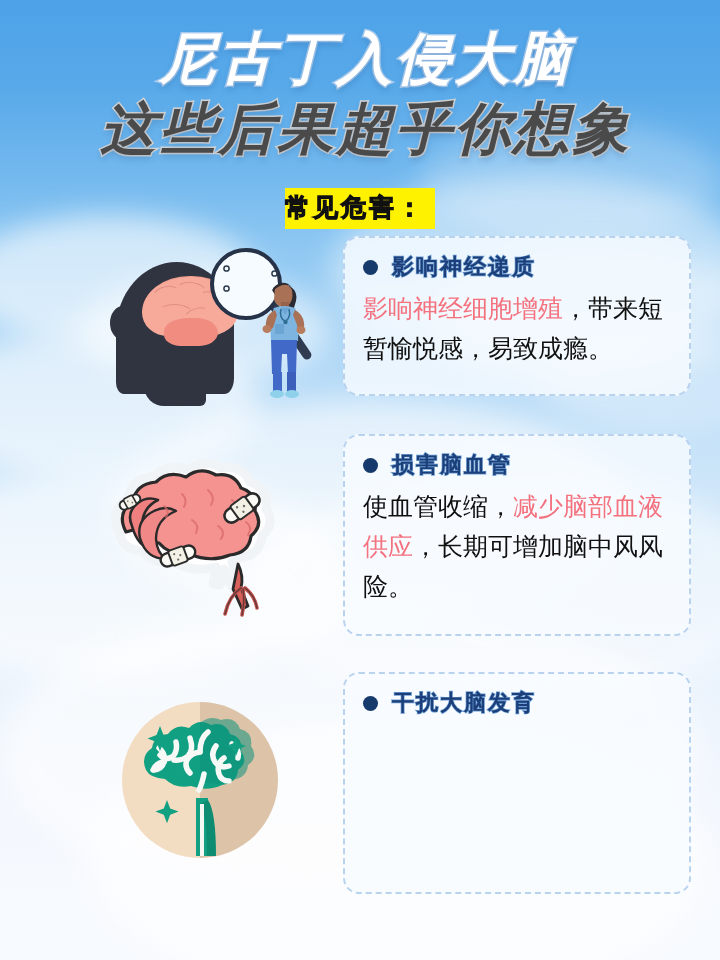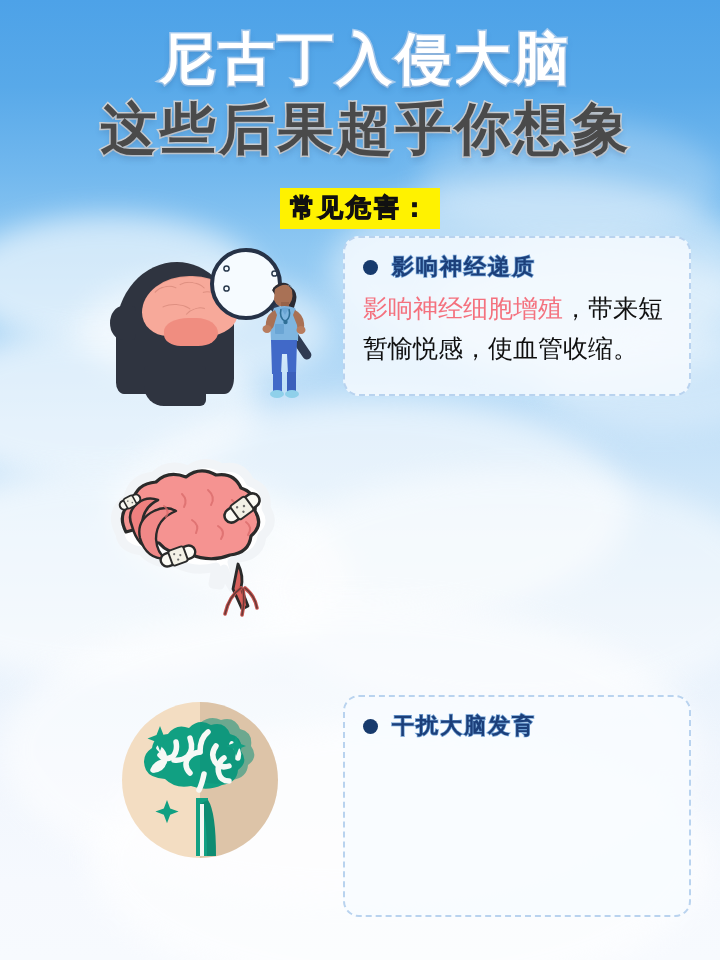--- a/index.html
+++ b/index.html
@@ -50,20 +50,21 @@
   .cloud.s9 { width:700px; height:300px; left:0px;    top:600px; opacity:.55; }
   .cloud.s10{ width:620px; height:280px; left:90px;   top:720px; opacity:.60; }
   .cloud.s11{ width:300px; height:120px; left:420px;  top:120px; opacity:.22; }
   .cloud.s12{ width:240px; height:100px; left:540px;  top:330px; opacity:.30; }
 
   
   .headline {
     position:absolute; left:12px; right:0; top:24px;
     text-align:center;
     z-index:6;
+    font-style:italic;
   }
   .hl-line {
     font-size:56px;
     font-weight:bold;
     letter-spacing:3px;
     line-height:70px;
     white-space:nowrap;
   }
   .hl-line.one {
     color:#ffffff;
@@ -83,39 +84,39 @@
     position:absolute; left:0; right:0; top:188px;
     text-align:center; z-index:6;
   }
   .sublabel {
     display:inline-block;
     background:#fff200;
     color:#111111;
     font-size:25px;
     font-weight:bold;
     letter-spacing:3px;
-    padding:3px 10px 5px 10px;
+    padding:3px 10px 5px 0;
     -webkit-text-stroke:1.1px #111111;
     paint-order:stroke fill;
   }
 
   
   .card {
     position:absolute;
     left:343px;
     width:348px;
     background:rgba(247,251,255,.80);
     border:2px dashed #b9d3ef;
     border-radius:16px;
     padding:14px 18px 16px 18px;
     z-index:5;
   }
   #card-0 { top:236px; height:160px; }
   #card-1 { top:434px; height:202px; }
-  #card-2 { top:695px; height:222px; }
+  #card-2 { top:672px; height:222px; }
 
   .card-head {
     display:flex; align-items:center;
     gap:14px;
     margin-bottom:6px;
   }
   .bullet {
     width:15px; height:15px;
     border-radius:50%;
     background:#173a6d;
@@ -239,24 +240,33 @@
   <div class="sublabel-wrap">
     <span class="sublabel">常见危害：</span>
   </div>
 
   <div class="card" id="card-0">
     <div class="card-head">
       <span class="bullet"></span>
       <span class="card-title">影响神经递质</span>
     </div>
     <div class="card-body">
-      <span class="hi">影响神经细胞增殖</span><span>，带来短暂愉悦感，使血管收缩。</span>
+      <span class="hi">影响神经细胞增殖</span><span>，带来短暂愉悦感，易致成瘾。</span>
     </div>
   </div>
 
+  <div class="card" id="card-1">
+    <div class="card-head">
+      <span class="bullet"></span>
+      <span class="card-title">损害脑血管</span>
+    </div>
+    <div class="card-body">
+      <span>使血管收缩，</span><span class="hi">减少脑部血液供应</span><span>，长期可增加脑中风风险。</span>
+    </div>
+  </div>
 
   <div class="card" id="card-2">
     <div class="card-head">
       <span class="bullet"></span>
       <span class="card-title">干扰大脑发育</span>
     </div>
   </div>
 
   <div class="illo" id="illo-0">
     <div class="head-shape"></div>

